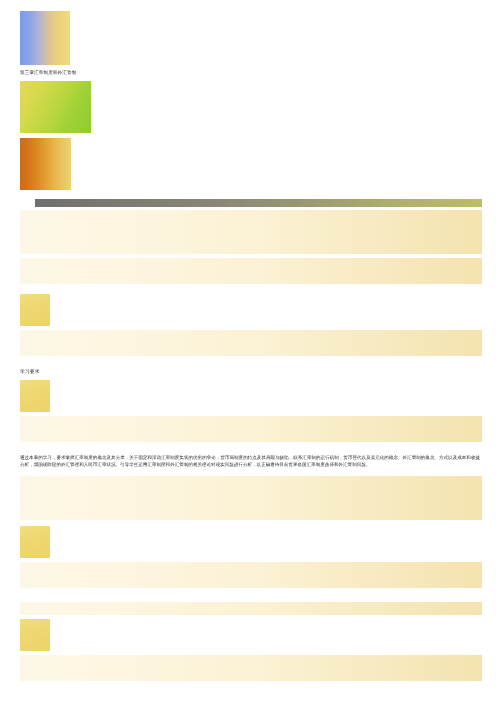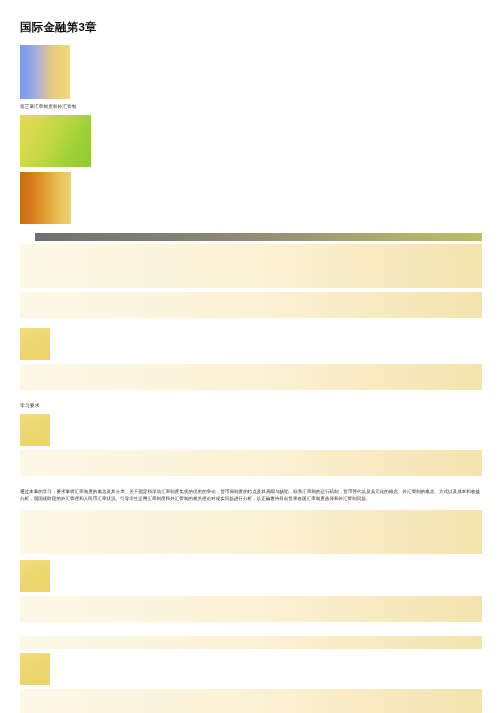--- a/index.html
+++ b/index.html
@@ -165,21 +165,20 @@
     margin: 0;
     word-break: break-all;
   }
 </style>
 </head>
 <body>
 
 <div class="page">
   <div class="content">
 
-    <div class="doc-title">国际金融第3章</div>
 
     <div class="figure-1"></div>
     <div class="caption">第三章汇率制度和外汇管制</div>
 
     <div class="figure-2"></div>
 
     <div class="figure-3"></div>
 
     <div class="bar-wrap">
       <div class="gradient-bar"></div>

